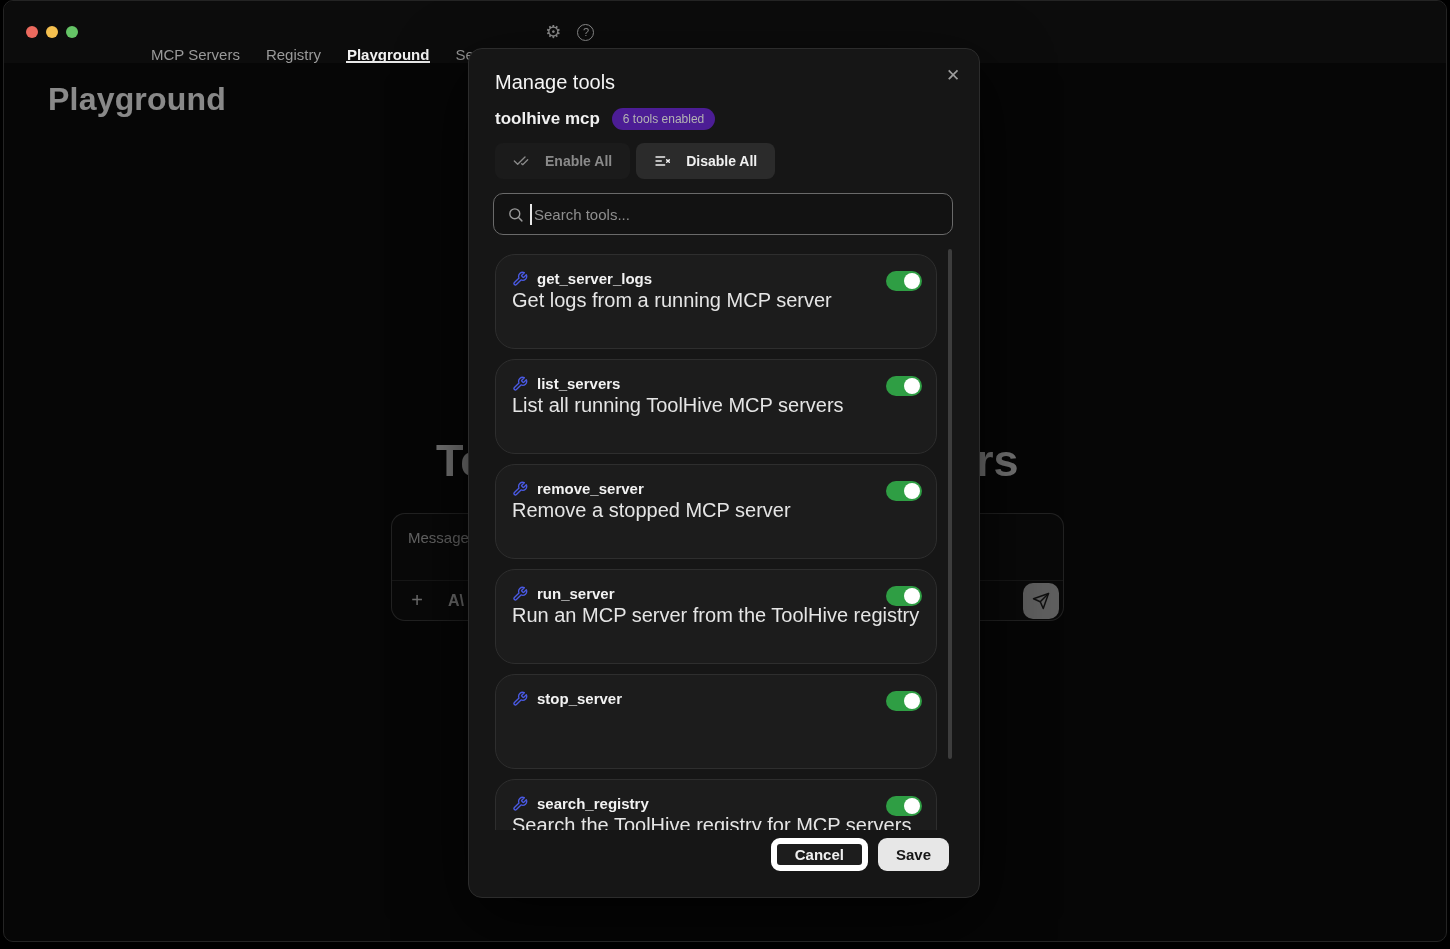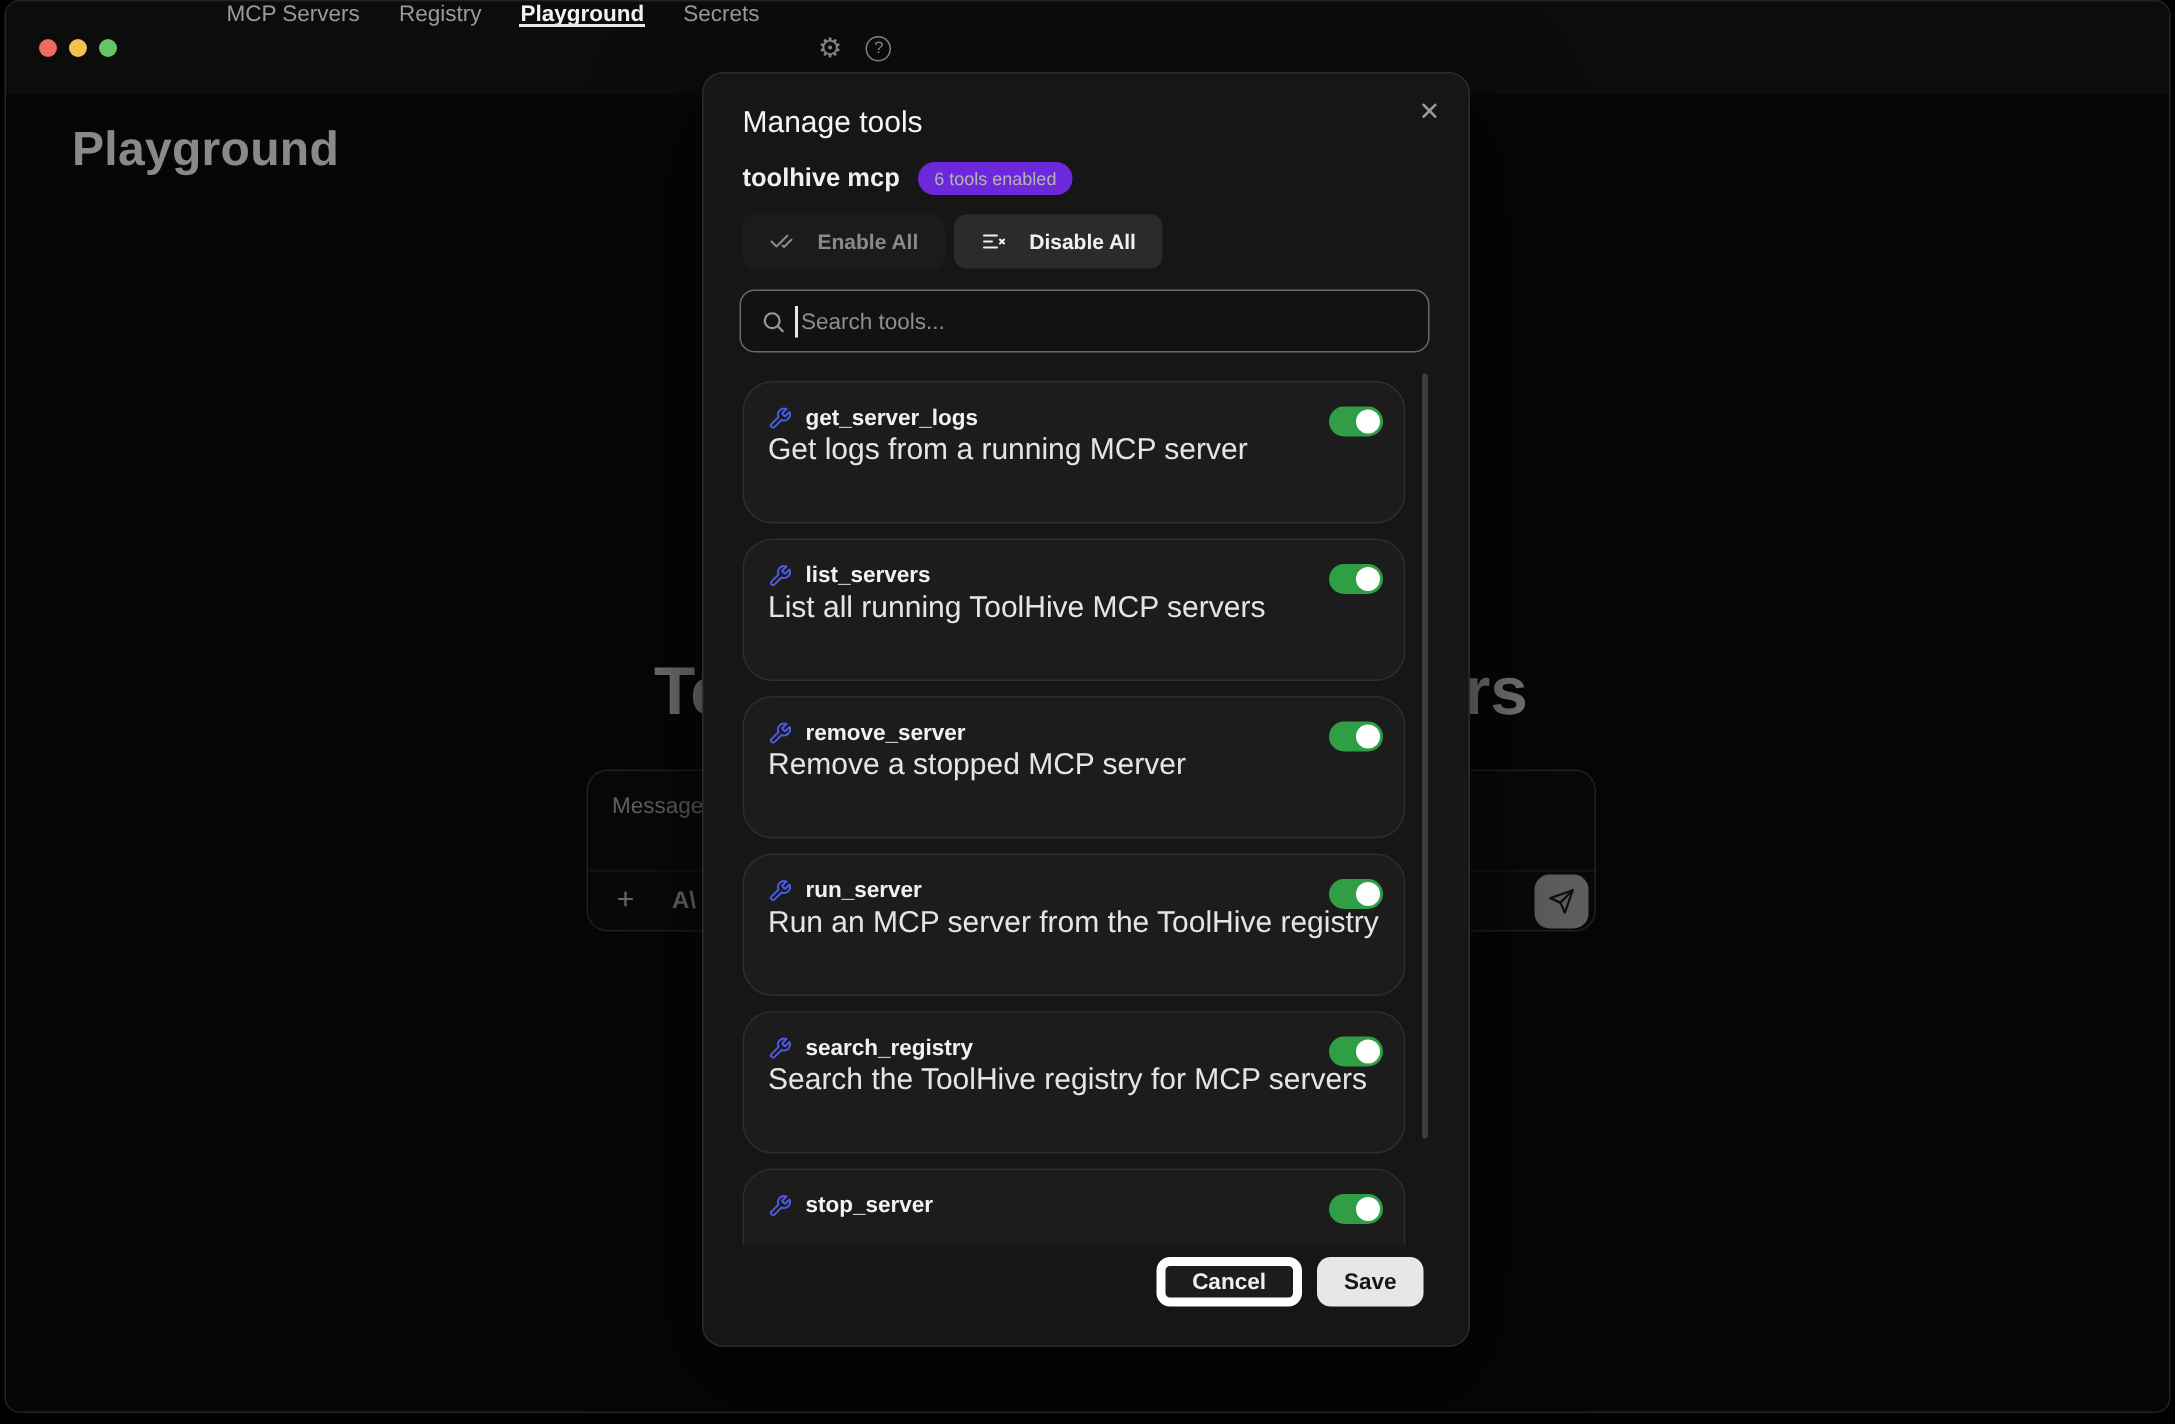--- a/index.html
+++ b/index.html
@@ -9,21 +9,21 @@
 
   
   .app-window { position:absolute; left:3px; top:0; right:3px; bottom:7px;
     background:#0c0c0c; border:1px solid #242424; border-radius:10px; overflow:hidden; }
 
   
   .header { position:absolute; left:0; top:0; right:0; height:62px; display:flex;
     align-items:center; background:#0c0c0c; z-index:4; }
   .traffic { display:flex; gap:8px; margin-left:22px; }
   .light { width:12px; height:12px; border-radius:50%; }
-  .nav { display:flex; align-items:flex-start; height:62px; margin-left:72px; gap:24px; }
+  .nav { display:flex; align-items:flex-end; height:62px; margin-left:72px; gap:24px; }
   .tab { position:relative; display:flex; align-items:center; font-size:15px;
     color:#9a9a9a; cursor:default; padding:0 1px; }
   .tab.active { color:#f2f2f2; font-weight:700; }
   .tab.active::after { content:""; position:absolute; left:0; right:0; bottom:0;
     height:2px; background:#e8e8e8; }
   .hdr-icons { display:flex; align-items:center; gap:16px; margin-left:38px; }
   .gear { font-size:18px; color:#8f8f8f; line-height:1; }
   .help { width:17px; height:17px; border-radius:50%; border:1.5px solid #8f8f8f;
     color:#8f8f8f; font-size:11px; display:flex; align-items:center; justify-content:center; }
 
@@ -51,21 +51,21 @@
   
   .modal { position:absolute; left:464px; top:47px; width:512px; height:850px;
     background:#161616; border:1px solid #2c2c2c; border-radius:14px; z-index:10;
     box-shadow:0 24px 70px rgba(0,0,0,0.75); }
   .modal-title { position:absolute; left:26px; top:22px; font-size:20px; font-weight:400; color:#f5f5f5; }
   .close-x { position:absolute; right:14px; top:14px; width:24px; height:24px;
     color:#9c9c9c; font-size:17px; display:flex; align-items:center; justify-content:center; }
 
   .server-row { position:absolute; left:26px; top:59px; display:flex; align-items:center; gap:12px; }
   .server-name { font-size:17px; font-weight:600; color:#f0f0f0; }
-  .badge { background:#6d28d9; color:#b3b3b3; font-size:12px; padding:4px 11px; border-radius:999px; }
+  .badge { background:#4c1d95; color:#b3b3b3; font-size:12px; padding:4px 11px; border-radius:999px; }
 
   .bulk-row { position:absolute; left:26px; top:94px; display:flex; gap:6px; }
   .bulk-btn { height:36px; display:flex; align-items:center; gap:16px; padding:0 18px;
     border-radius:8px; font-size:14px; }
   .bulk-btn.enable { background:#1b1b1b; color:#8a8a8a; font-weight:600; }
   .bulk-btn.disable { background:#2b2b2b; color:#f0f0f0; font-weight:700; }
 
   .search-box { position:absolute; left:24px; top:144px; width:460px; height:42px;
     background:#121212; border:1.5px solid #6a6a6a; border-radius:10px;padding-left:15px; }
   .search-box svg { position:absolute; left:13px; top:12px; }
@@ -230,35 +230,35 @@
     <div class="tool-desc">Run an MCP server from the ToolHive registry</div>
     <div class="toggle">
               <span class="knob"></span>
             </div>
   </div>
           <div class="tool-card">
     <div class="tool-head">
       <svg width="16" height="16" viewBox="0 0 24 24" fill="none" stroke="#4a5ae4" stroke-width="2" stroke-linecap="round" stroke-linejoin="round">
                 <path d="M14.7 6.3a1 1 0 0 0 0 1.4l1.6 1.6a1 1 0 0 0 1.4 0l3.77-3.77a6 6 0 0 1-7.94 7.94l-6.91 6.91a2.12 2.12 0 0 1-3-3l6.91-6.91a6 6 0 0 1 7.94-7.94l-3.76 3.76z"></path>
               </svg>
+      <span class="tool-name">stop_server</span>
+    </div>
+    <div class="tool-desc"></div>
+    <div class="toggle">
+              <span class="knob"></span>
+            </div>
+  </div>
+          <div class="tool-card">
+    <div class="tool-head">
+      <svg width="16" height="16" viewBox="0 0 24 24" fill="none" stroke="#4a5ae4" stroke-width="2" stroke-linecap="round" stroke-linejoin="round">
+                <path d="M14.7 6.3a1 1 0 0 0 0 1.4l1.6 1.6a1 1 0 0 0 1.4 0l3.77-3.77a6 6 0 0 1-7.94 7.94l-6.91 6.91a2.12 2.12 0 0 1-3-3l6.91-6.91a6 6 0 0 1 7.94-7.94l-3.76 3.76z"></path>
+              </svg>
       <span class="tool-name">search_registry</span>
     </div>
     <div class="tool-desc">Search the ToolHive registry for MCP servers</div>
-    <div class="toggle">
-              <span class="knob"></span>
-            </div>
-  </div>
-          <div class="tool-card">
-    <div class="tool-head">
-      <svg width="16" height="16" viewBox="0 0 24 24" fill="none" stroke="#4a5ae4" stroke-width="2" stroke-linecap="round" stroke-linejoin="round">
-                <path d="M14.7 6.3a1 1 0 0 0 0 1.4l1.6 1.6a1 1 0 0 0 1.4 0l3.77-3.77a6 6 0 0 1-7.94 7.94l-6.91 6.91a2.12 2.12 0 0 1-3-3l6.91-6.91a6 6 0 0 1 7.94-7.94l-3.76 3.76z"></path>
-              </svg>
-      <span class="tool-name">stop_server</span>
-    </div>
-    <div class="tool-desc"></div>
     <div class="toggle">
               <span class="knob"></span>
             </div>
   </div>
         </div>
       <div class="modal-scrollbar"></div>
 
       <div class="modal-footer">
         <div class="btn cancel">Cancel</div>
         <div class="btn save">Save</div>

